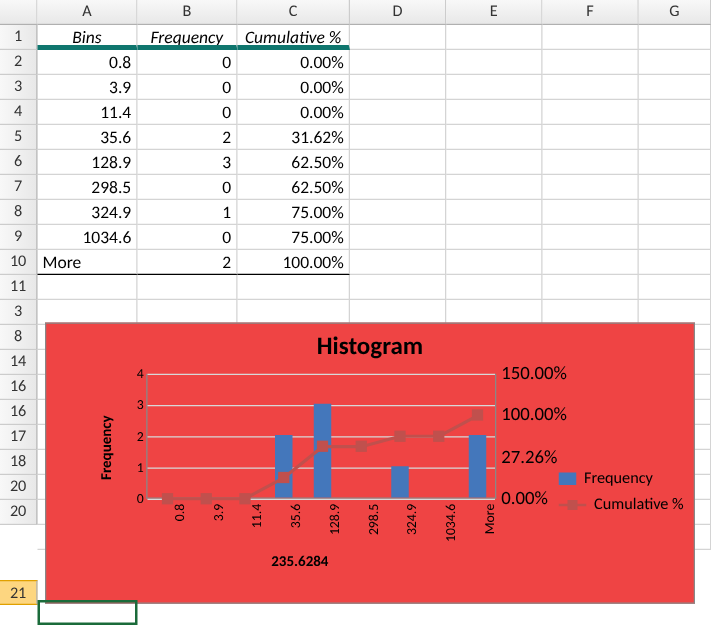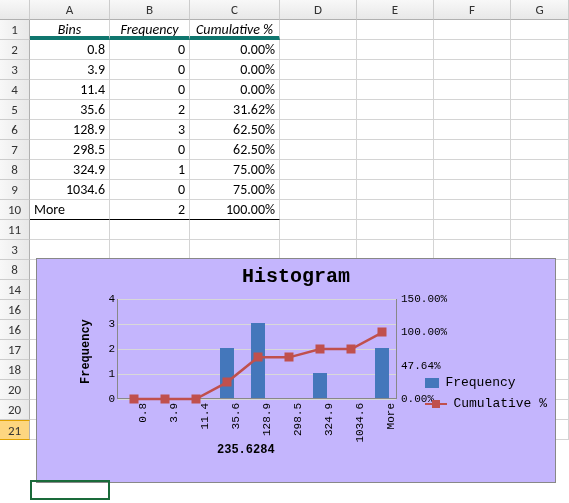--- a/index.html
+++ b/index.html
@@ -34,20 +34,21 @@
     text-align: center;
     font-size: 13px;
     color: #333;
     height: 20px;
     line-height: 20px;
   }
   .rcell.sel {
     background: #fdd680;
     border-top: 1px solid #e0a000;
     border-bottom: 1px solid #e0a000;
+    margin-top: 44px;
   }
   .cell {
     border-right: 1px solid #d4d4d4;
     border-bottom: 1px solid #d4d4d4;
     padding: 0 4px;
     height: 20px;
     line-height: 20px;
     font-size: 14px;
     white-space: nowrap;
     overflow: hidden;
@@ -56,23 +57,22 @@
   .num { text-align: right; }
   .txt { text-align: left; }
   .lastdata { border-bottom: 1.5px solid #000; }
 
   .chart {
     position: absolute;
     left: 36px;
     top: 258px;
     width: 520px;
     height: 225px;
-    background: #c4b5fd;
+    background: #ef4444;
     border: 1px solid #888;
-    font-family: Liberation Mono, monospace;
   }
   .chart-title {
     text-align: center;
     font-weight: bold;
     font-size: 20px;
     margin-top: 6px;
   }
   .chart-body {
     position: absolute;
     left: 40px;
@@ -109,21 +109,21 @@
     position: absolute;
     left: 22px;
     width: 16px;
     text-align: right;
     font-size: 11px;
     transform: translateY(-50%);
   }
   .ytick-r {
     position: absolute;
     left: 324px;
-    font-size: 11px;
+    font-size: 15px;
     transform: translateY(-50%);
     white-space: nowrap;
   }
   .bar {
     position: absolute;
     width: 14px;
     background: #4477bb;
     bottom: 0;
     transform: translateX(-7px);
   }
@@ -389,21 +389,21 @@
         <div class="pt" style="left: 233.333px; top: 50px;"></div>
         <div class="pt" style="left: 264.444px; top: 33.3333px;"></div>
       </div>
     <div class="xvalue">235.6284</div>
   <div class="ytick-l" style="top: 100px;">0</div>
       <div class="ytick-l" style="top: 75px;">1</div>
       <div class="ytick-l" style="top: 50px;">2</div>
       <div class="ytick-l" style="top: 25px;">3</div>
       <div class="ytick-l" style="top: 0px;">4</div>
       <div class="ytick-r" style="top: 100px;">0.00%</div>
-      <div class="ytick-r" style="top: 66.6667px;">47.64%</div>
+      <div class="ytick-r" style="top: 66.6667px;">27.26%</div>
       <div class="ytick-r" style="top: 33.3333px;">100.00%</div>
       <div class="ytick-r" style="top: 0px;">150.00%</div>
       <div class="xtick" style="left: 59.5556px;">0.8</div>
       <div class="xtick" style="left: 90.6667px;">3.9</div>
       <div class="xtick" style="left: 121.778px;">11.4</div>
       <div class="xtick" style="left: 152.889px;">35.6</div>
       <div class="xtick" style="left: 184px;">128.9</div>
       <div class="xtick" style="left: 215.111px;">298.5</div>
       <div class="xtick" style="left: 246.222px;">324.9</div>
       <div class="xtick" style="left: 277.333px;">1034.6</div>

